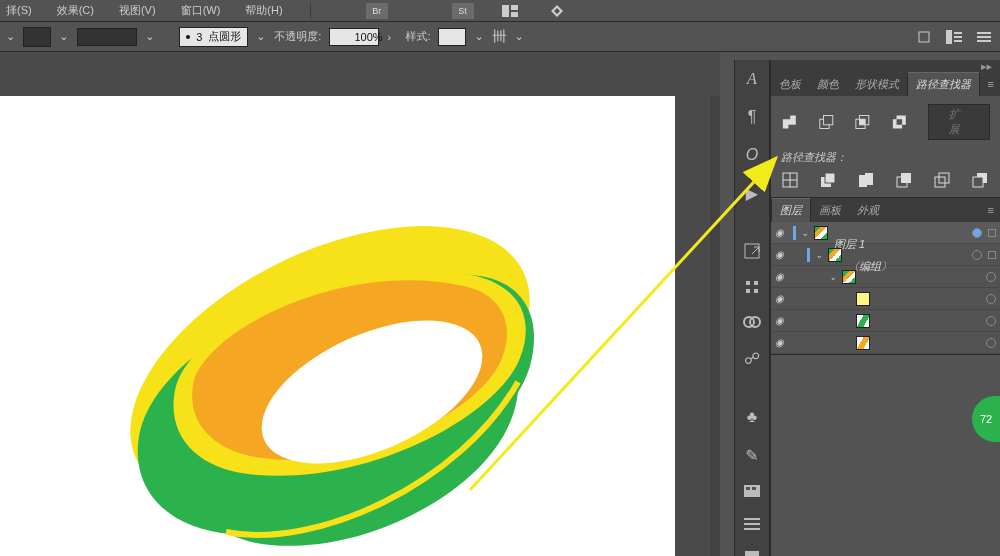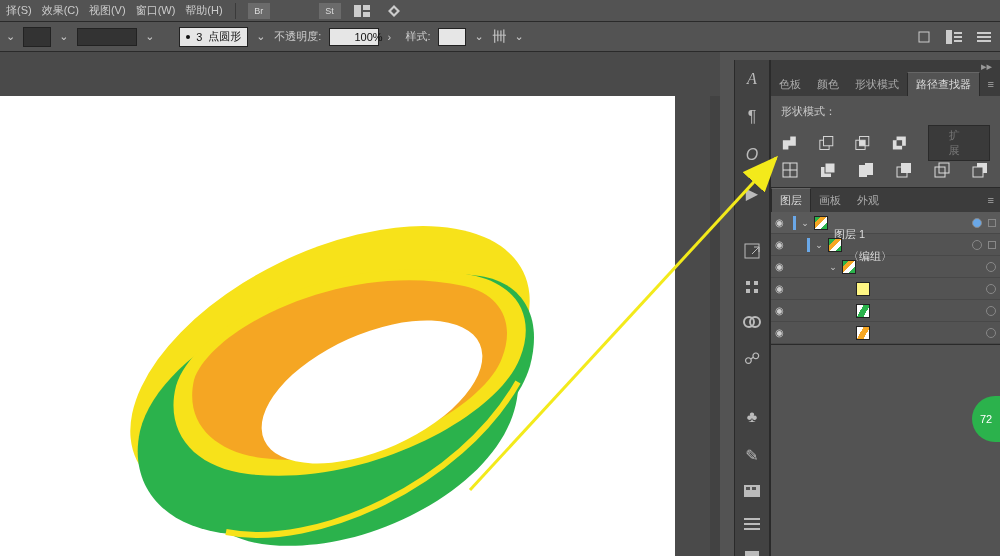--- a/index.html
+++ b/index.html
@@ -1,19 +1,19 @@
 <!DOCTYPE html>
 <html><head>
 <meta charset="utf-8">
 <style>
 * { margin: 0; padding: 0; box-sizing: border-box; font-family: "Microsoft YaHei", sans-serif; }
 body { background: #535353; width: 1000px; height: 556px; overflow: hidden; color: #ccc; font-size: 11px; position: relative; }
 
 
-.menubar { height: 22px; background: #535353; display: flex; align-items: center; padding: 0 6px; gap: 10px; border-bottom: 1px solid #2a2a2a; }
+.menubar { height: 22px; background: #535353; display: flex; align-items: center; padding: 0 6px; gap: 25px; border-bottom: 1px solid #2a2a2a; }
 .menubar .menu-item { color: #ccc; cursor: default; }
 .menubar .icon-btn { width: 22px; height: 16px; display: flex; align-items: center; justify-content: center; }
 .menubar .divider { width: 1px; height: 16px; background: #3a3a3a; margin: 0 2px; }
 .menubar-right { margin-left: auto; display: flex; align-items: center; gap: 8px; }
 .workspace-label { color: #ccc; font-size: 12px; }
 .stock-search { width: 140px; height: 18px; background: #424242; border: 1px solid #2a2a2a; color: #888; font-size: 11px; padding: 0 6px; display: flex; align-items: center; gap: 4px; }
 .win-controls { display: flex; gap: 4px; }
 .win-btn { width: 24px; height: 18px; background: #424242; display: flex; align-items: center; justify-content: center; color: #aaa; }
 
 
@@ -28,21 +28,21 @@
 .style-swatch { width: 28px; height: 18px; background: #e6e6e6; border: 1px solid #222; }
 .right-cluster { margin-left: auto; display: flex; gap: 10px; }
 .rc-btn { width: 20px; height: 20px; display: flex; align-items: center; justify-content: center; }
 
 
 .dock-col { position: absolute; left: 734px; top: 60px; width: 36px; bottom: 0; background: #424242; border-left: 1px solid #2a2a2a; border-right: 1px solid #2a2a2a; display: flex; flex-direction: column; align-items: center; padding-top: 10px; gap: 20px; }
 .dock-col .dicon { width: 20px; height: 20px; color: #bbb; display: flex; align-items: center; justify-content: center; font-size: 16px; }
 
 
 .rpanel { position: absolute; left: 770px; top: 60px; right: 0; bottom: 0; background: #535353; border-left: 1px solid #2a2a2a; }
-.panel-sec { border-bottom: 1px solid #2a2a2a; }
+.panel-sec { border-bottom: 1px solid #2a2a2a; font-style: italic; }
 .panel-tabs { display: flex; height: 24px; align-items: center; background: #3c3c3c; }
 .ptab { padding: 0 8px; height: 100%; display: flex; align-items: center; color: #aaa; cursor: default; }
 .ptab.active { background: #535353; color: #ddd; border-top: 1px solid #666; border-left: 1px solid #2a2a2a; border-right: 1px solid #2a2a2a; }
 .panel-body { padding: 8px 10px; }
 .panel-label { color: #ccc; margin-bottom: 6px; display: block; font-size: 11px; }
 .shape-mode-row, .pf-row { display: flex; gap: 20px; align-items: center; }
 .mode-ico { width: 18px; height: 18px; color: #ddd; }
 .expand-btn { margin-left: auto; background: #3a3a3a; color: #777; padding: 2px 20px; border: 1px solid #2a2a2a; font-size: 11px; }
 
 
@@ -79,21 +79,21 @@
 </head>
 <body>
 
 <div class="menubar">
   <span class="menu-item">择(S)</span>
   <span class="menu-item">效果(C)</span>
   <span class="menu-item">视图(V)</span>
   <span class="menu-item">窗口(W)</span>
   <span class="menu-item">帮助(H)</span>
   <span class="divider"></span>
-  <span class="icon-btn" style="background:#6b6b6b;color:#ddd;font-size:9px;">Br</span>
+  <span class="icon-btn" style="background:#6b6b6b;color:#ddd;font-size:9px;margin-left:28px;">Br</span>
   <span class="icon-btn" style="background:#6b6b6b;color:#ddd;font-size:9px;margin-left:39px;">St</span>
   <span class="icon-btn">
     <svg width="16" height="12" viewBox="0 0 16 12">
         <rect x="0" y="0" width="7" height="12" fill="#ccc"></rect>
         <rect x="9" y="0" width="7" height="5" fill="#ccc"></rect>
         <rect x="9" y="7" width="7" height="5" fill="#ccc"></rect>
       </svg>
   </span>
   <span class="icon-btn">
     <svg width="14" height="14" viewBox="0 0 14 14">
@@ -251,41 +251,41 @@
 
   <div class="panel-sec">
     <div class="panel-tabs">
       <div class="ptab">色板</div>
       <div class="ptab">颜色</div>
       <div class="ptab">形状模式</div>
       <div class="ptab active">路径查找器</div>
       <span style="margin-left:auto;padding:0 6px;color:#aaa">≡</span>
     </div>
     <div class="panel-body">
-      <span class="panel-label">形状模式：</span>
       <div class="shape-mode-row">
         <svg class="mode-ico" viewBox="0 0 18 18">
             <path d="M2 6h8v-4h6v10h-8v4h-6z" fill="#ddd"></path>
           </svg>
         <svg class="mode-ico" viewBox="0 0 18 18">
             <rect x="2" y="6" width="10" height="10" fill="none" stroke="#ddd"></rect>
             <rect x="6" y="2" width="10" height="10" fill="#535353" stroke="#ddd"></rect>
           </svg>
         <svg class="mode-ico" viewBox="0 0 18 18">
             <rect x="2" y="6" width="10" height="10" fill="none" stroke="#ddd"></rect>
             <rect x="6" y="2" width="10" height="10" fill="none" stroke="#ddd"></rect>
             <rect x="6" y="6" width="6" height="6" fill="#ddd"></rect>
           </svg>
         <svg class="mode-ico" viewBox="0 0 18 18">
             <rect x="2" y="6" width="10" height="10" fill="#ddd"></rect>
             <rect x="6" y="2" width="10" height="10" fill="#ddd"></rect>
             <rect x="6" y="6" width="6" height="6" fill="#535353"></rect>
           </svg>
         <span class="expand-btn">扩展</span>
       </div>
+      <span class="panel-label" style="margin-top:10px">路径查找器：</span>
       <div class="pf-row">
         <svg class="mode-ico" viewBox="0 0 18 18">
             <rect x="2" y="2" width="14" height="14" fill="none" stroke="#ddd"></rect>
             <line x1="2" y1="9" x2="16" y2="9" stroke="#ddd"></line>
             <line x1="9" y1="2" x2="9" y2="16" stroke="#ddd"></line>
           </svg>
         <svg class="mode-ico" viewBox="0 0 18 18">
             <rect x="2" y="6" width="10" height="10" fill="#ddd"></rect>
             <rect x="6" y="2" width="10" height="10" fill="#ddd" stroke="#535353"></rect>
           </svg>

